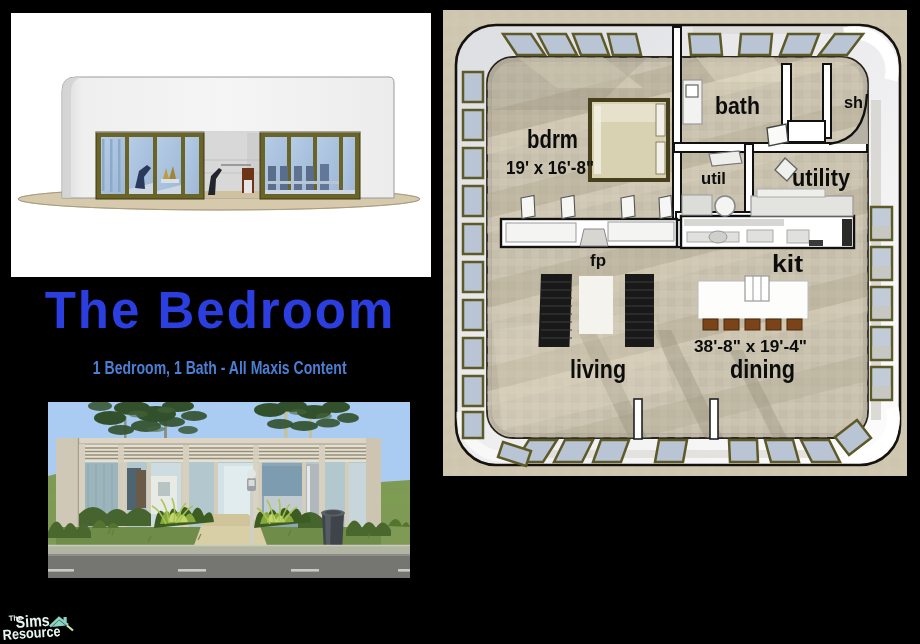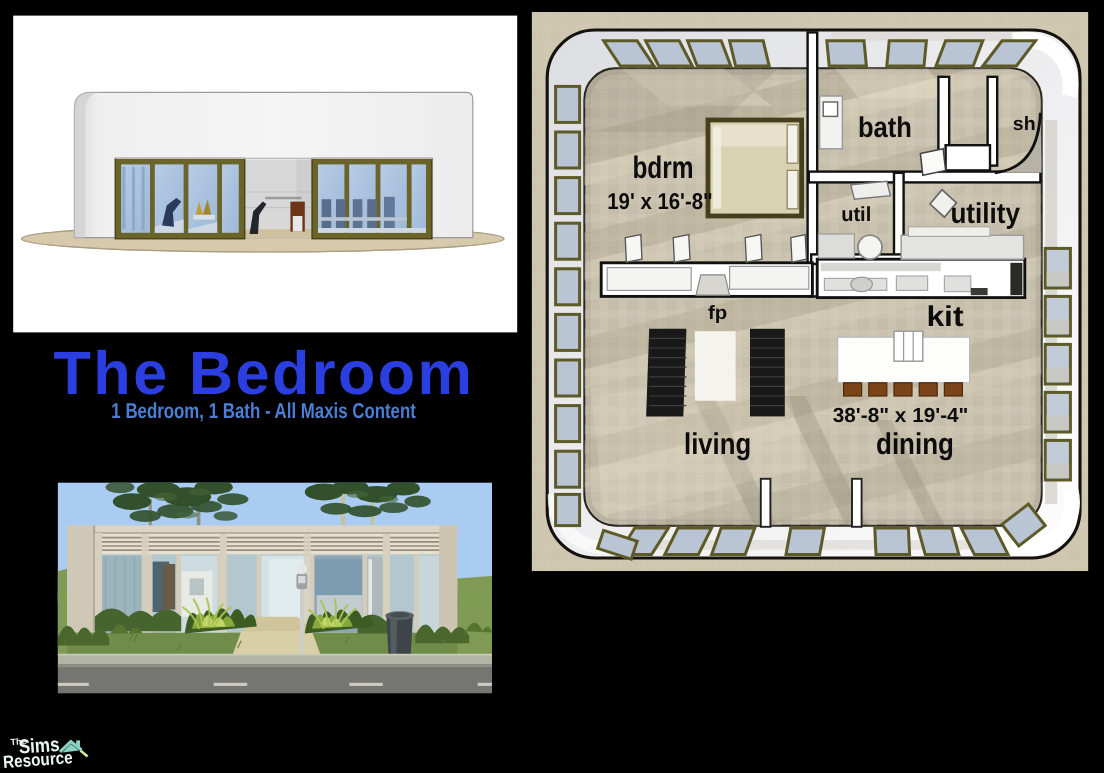--- a/index.html
+++ b/index.html
@@ -82,21 +82,21 @@
     <rect x="254" y="168" width="74" height="3" fill="#b8c6d4"></rect>
     <rect x="254" y="177" width="90" height="4" fill="#cdd8e4"></rect>
   </g>
 
   <line x1="85" y1="119" x2="349" y2="119" stroke="#b8b8b8" stroke-width="1"></line>
 </svg>
 </div>
 
 <div class="abs" style="left:0px;top:281px;width:440px;text-align:center;color:#2b3edf;font-size:51px;font-weight:bold;letter-spacing:2px;">The Bedroom</div>
 
-<div class="abs" style="left:0px;top:332px;width:440px;text-align:center;color:#4a7fd4;"><span style="display:inline-block;font-size:18px;font-weight:bold;transform:scaleX(0.78);transform-origin:50% 50%;white-space:nowrap;">1 Bedroom, 1 Bath - All Maxis Content</span></div>
+<div class="abs" style="left:0px;top:358px;width:440px;text-align:center;color:#4a7fd4;"><span style="display:inline-block;font-size:18px;font-weight:bold;transform:scaleX(0.78);transform-origin:50% 50%;white-space:nowrap;">1 Bedroom, 1 Bath - All Maxis Content</span></div>
 
 <div class="abs" style="left:48px;top:402px;width:362px;height:176px;">
 <svg width="362" height="176" viewBox="0 0 362 176">
 
   <rect x="0" y="0" width="362" height="100" fill="#abccf2"></rect>
 
   <rect x="116" y="6" width="3" height="30" fill="#8a9383"></rect>
   <rect x="76" y="14" width="2.5" height="22" fill="#8a9383"></rect>
   <g fill="#31502b">
     <ellipse cx="62" cy="16" rx="16" ry="7"></ellipse>

